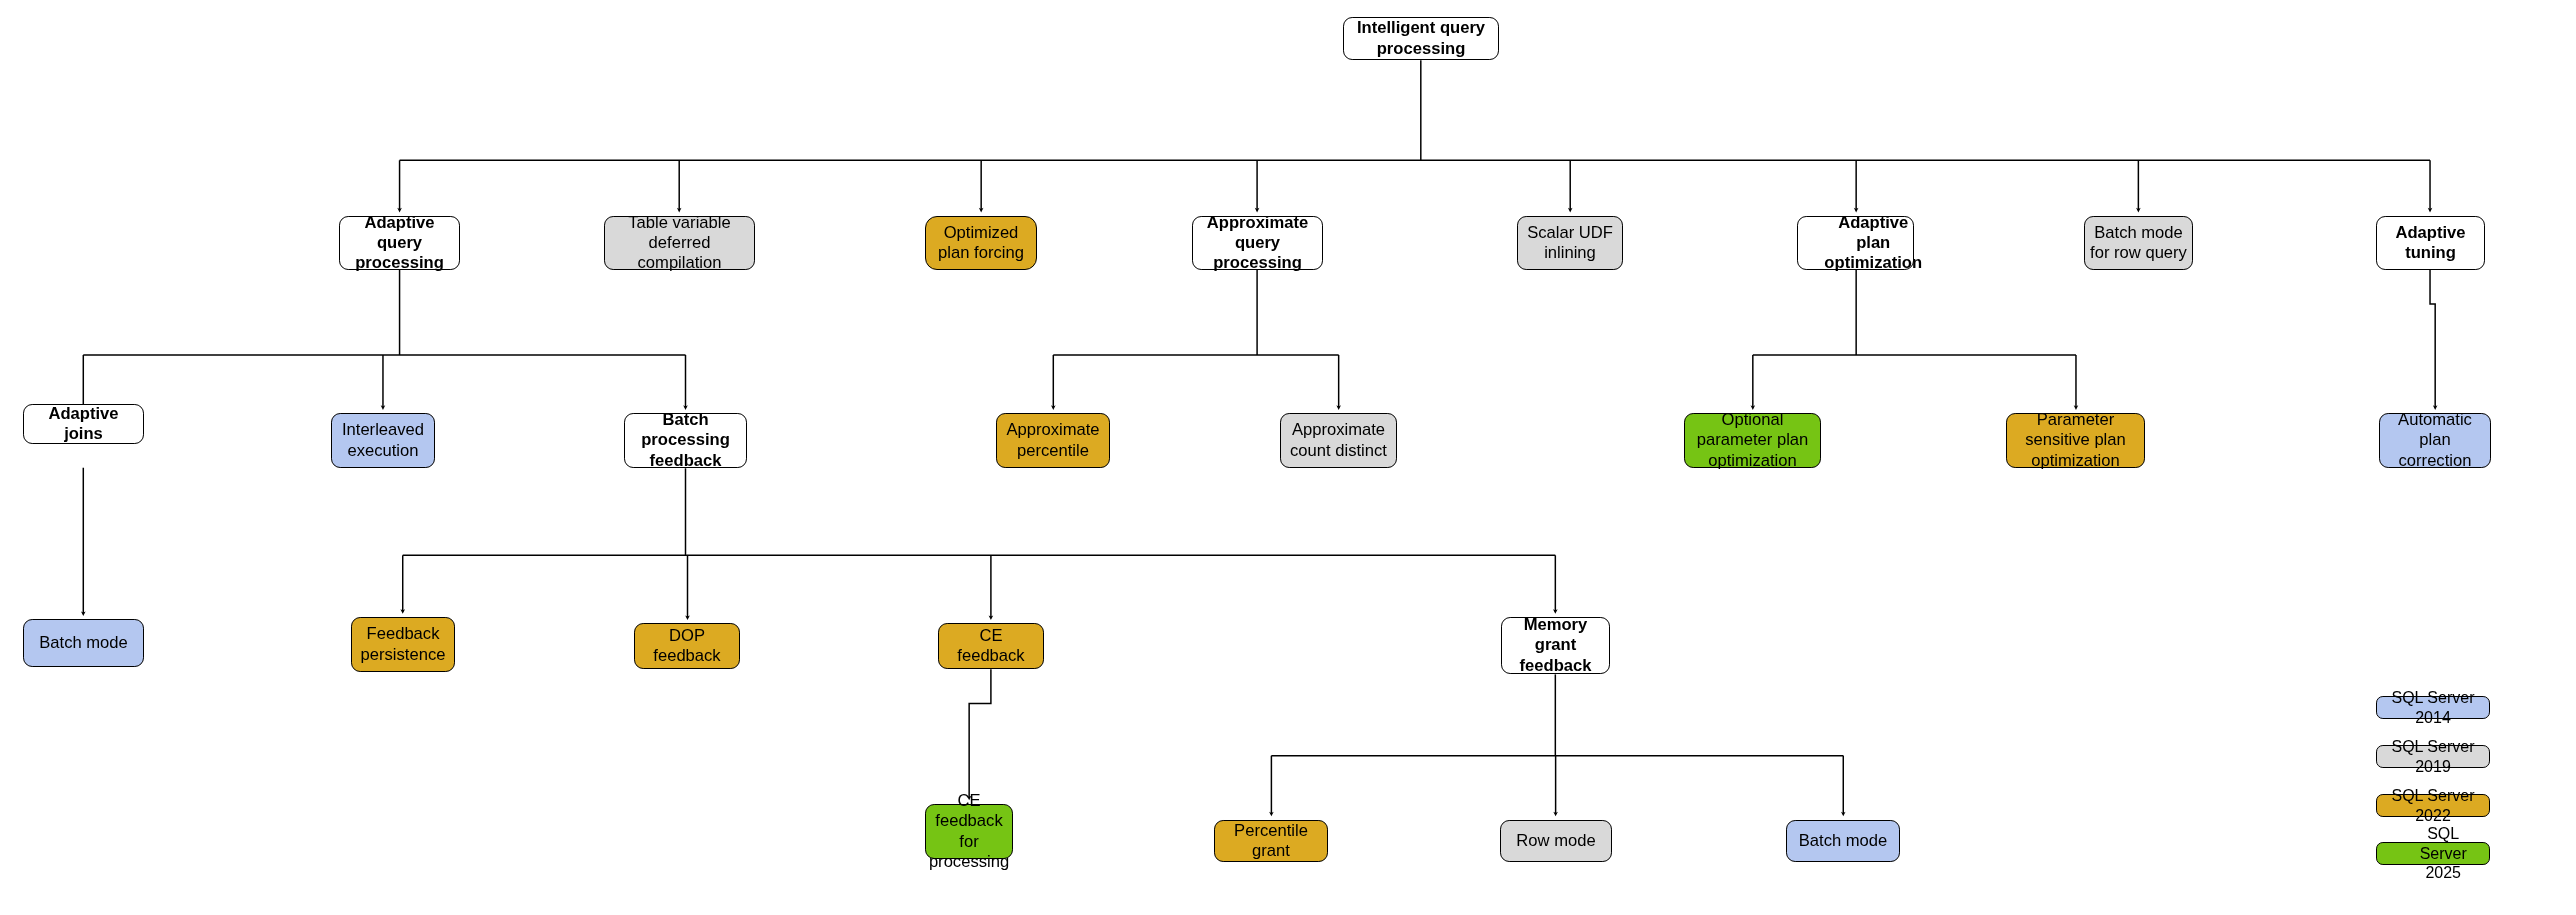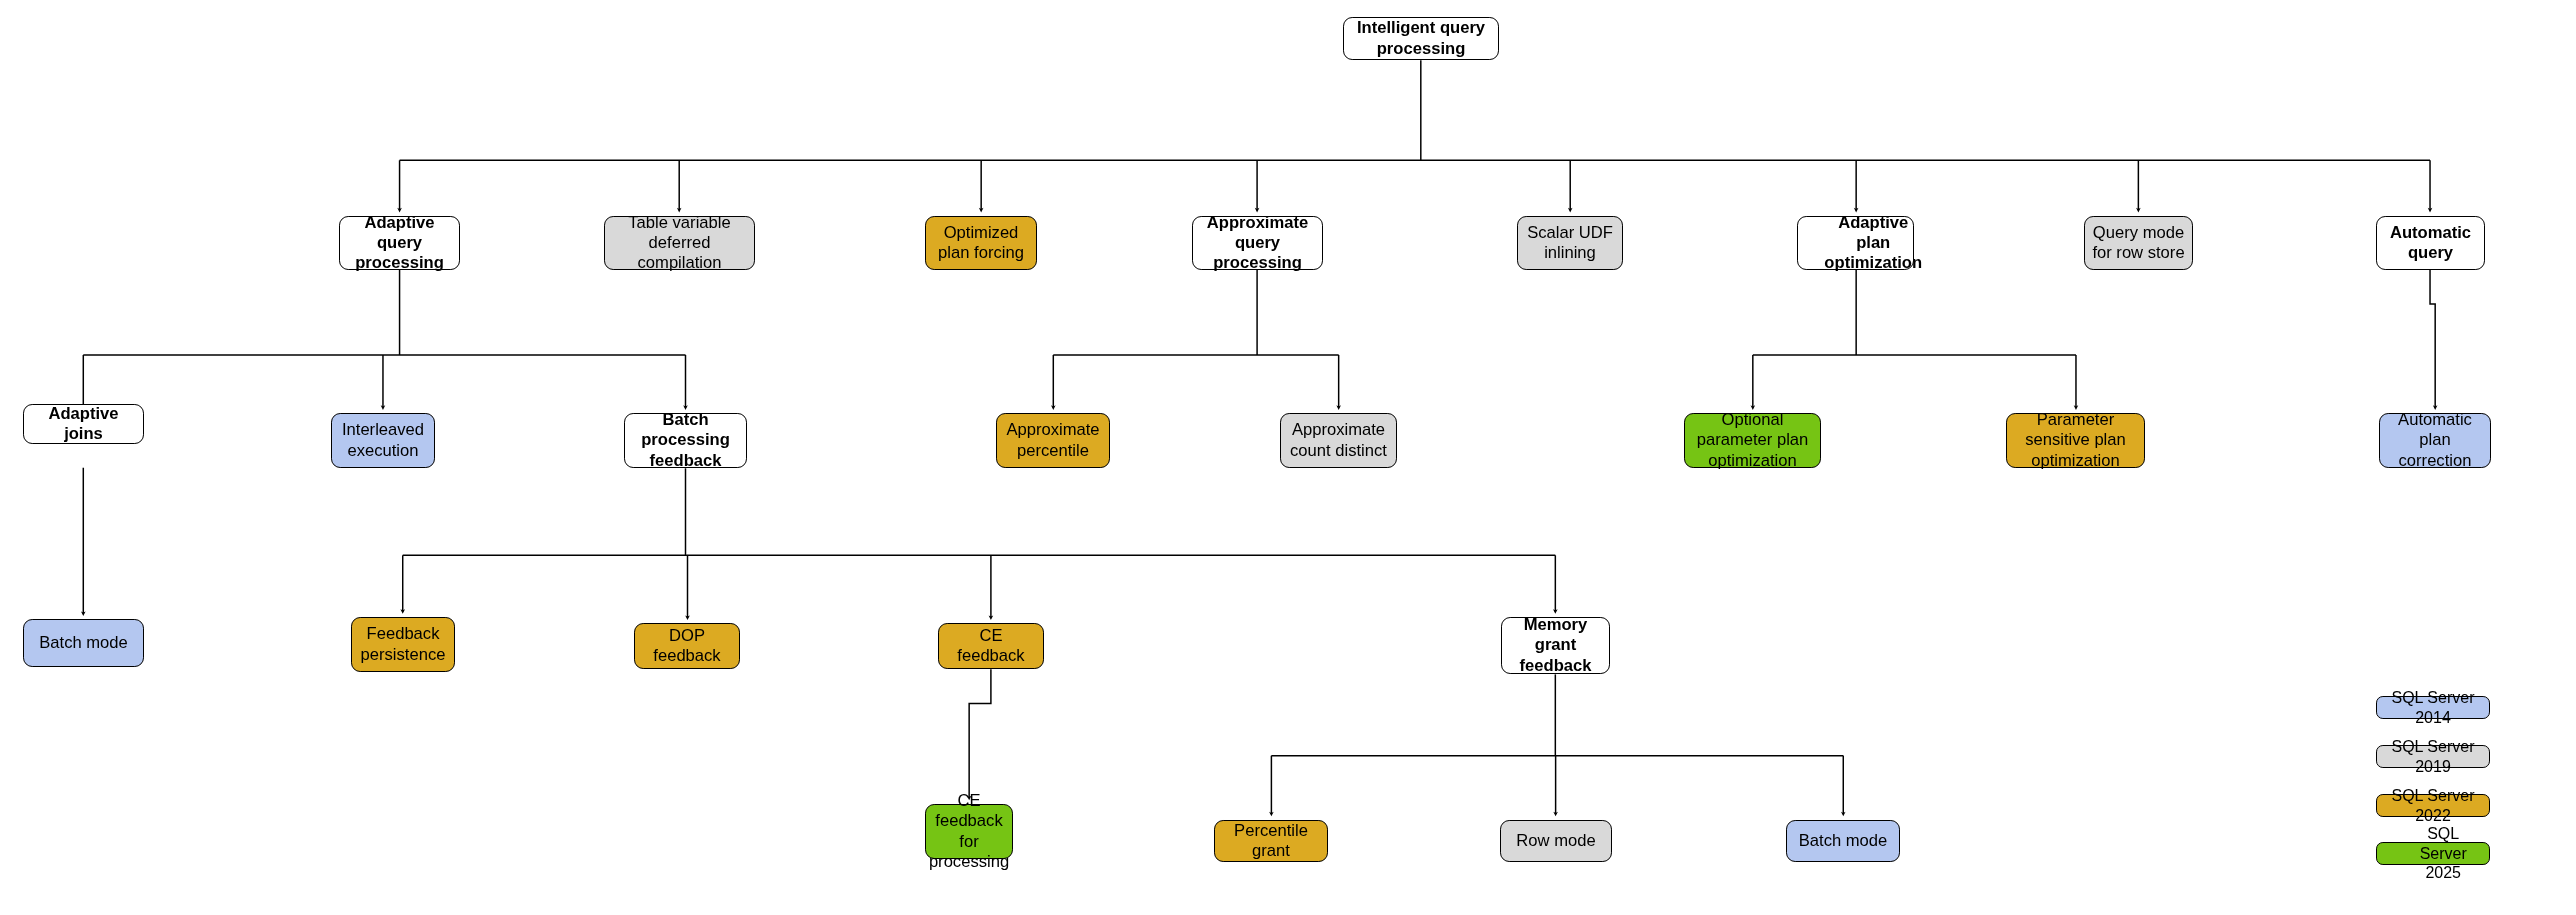--- a/index.html
+++ b/index.html
@@ -78,37 +78,37 @@
   <div id="node-layer">
       <div class="node white" style="left: 1343px; top: 17px; width: 156px; height: 43px;">
         <span>Intelligent query processing</span>
       </div>
       <div class="node white" style="left: 339px; top: 216px; width: 121px; height: 54px;">
         <span>Adaptive query processing</span>
       </div>
       <div class="node grey" style="left: 604px; top: 216px; width: 151px; height: 54px;">
         <span>Table variable deferred compilation</span>
       </div>
-      <div class="node orange" style="left: 925px; top: 216px; width: 112px; height: 54px;">
+      <div class="node orange" style="left: 925px; top: 216px; width: 112px; height: 54px; border-radius: 12px;">
         <span>Optimized plan forcing</span>
       </div>
       <div class="node white" style="left: 1192px; top: 216px; width: 131px; height: 54px;">
         <span>Approximate query processing</span>
       </div>
       <div class="node grey" style="left: 1517px; top: 216px; width: 106px; height: 54px;">
         <span>Scalar UDF inlining</span>
       </div>
       <div class="node white" style="left: 1797px; top: 216px; width: 117px; height: 54px; padding-left: 40px;">
         <span>Adaptive plan optimization</span>
       </div>
       <div class="node grey" style="left: 2084px; top: 216px; width: 109px; height: 54px;">
-        <span>Query mode for row store</span>
+        <span>Batch mode for row query</span>
       </div>
       <div class="node white" style="left: 2376px; top: 216px; width: 109px; height: 54px;">
-        <span>Automatic query</span>
+        <span>Adaptive tuning</span>
       </div>
       <div class="node white" style="left: 23px; top: 404px; width: 121px; height: 40px;">
         <span>Adaptive joins</span>
       </div>
       <div class="node blue" style="left: 331px; top: 413px; width: 104px; height: 55px;">
         <span>Interleaved execution</span>
       </div>
       <div class="node white" style="left: 624px; top: 413px; width: 123px; height: 55px;">
         <span>Batch processing feedback</span>
       </div>

